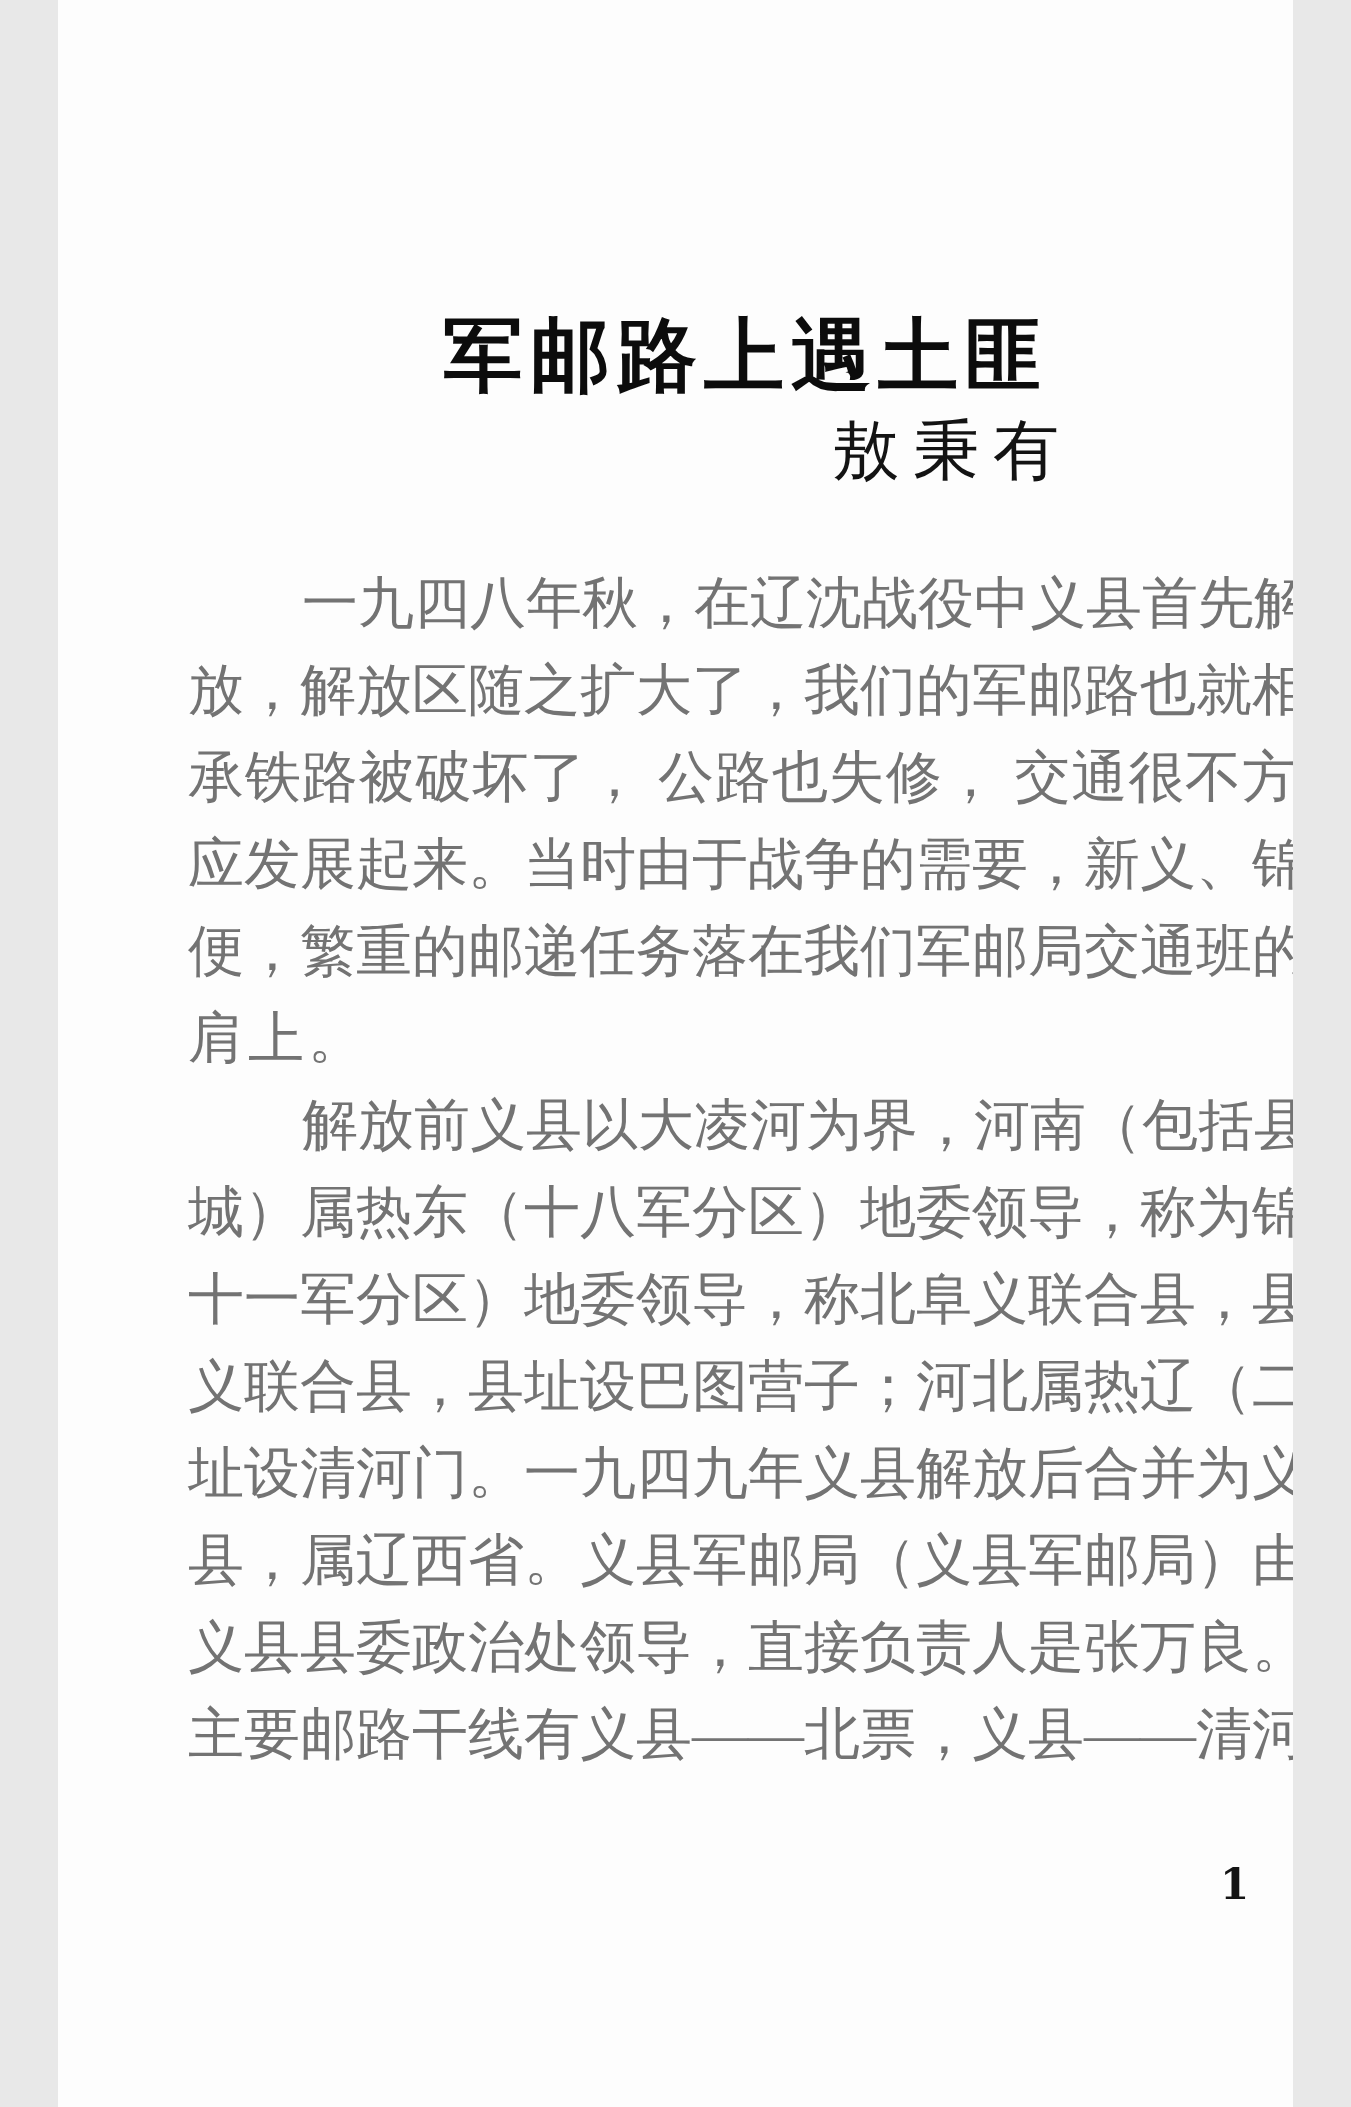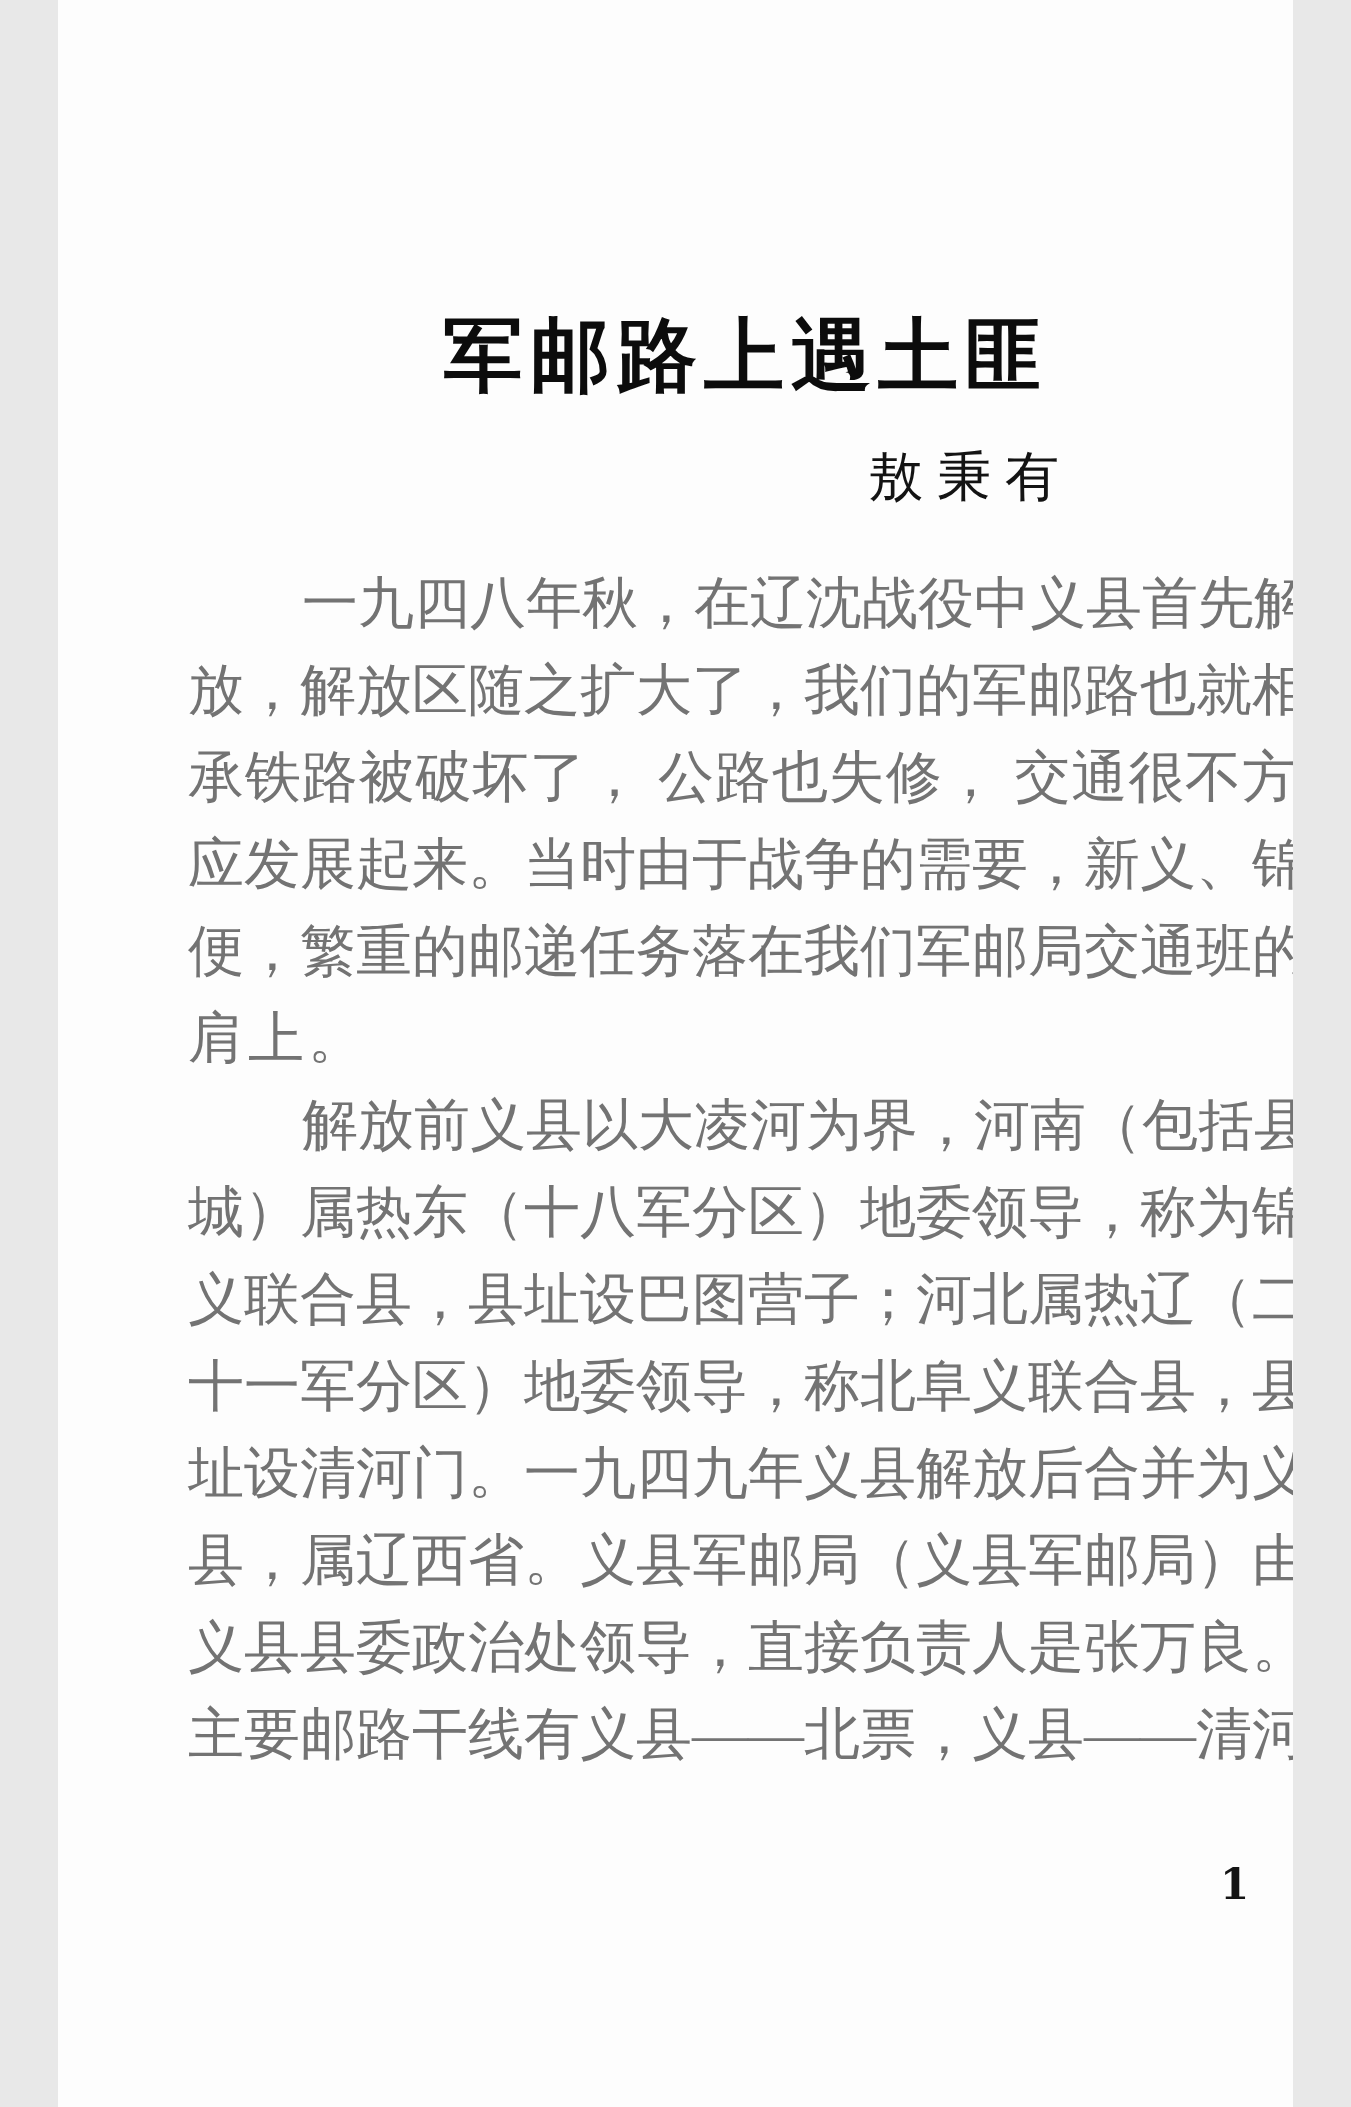--- a/index.html
+++ b/index.html
@@ -25,23 +25,23 @@
     font-family: "DejaVu Sans", sans-serif;
     font-weight: 700;
     font-size: 80px;
     line-height: 96px;
     letter-spacing: 7px;
     white-space: nowrap;
     color: #0c0c0c;
   }
   .doc-author {
     position: absolute;
-    top: 442px;
+    top: 416px;
     right: 220px;
-    font-size: 54px;
+    font-size: 66px;
     line-height: 70px;
     letter-spacing: 14px;
     white-space: nowrap;
     color: #131313;
   }
   .doc-body {
     position: absolute;
     top: 560px;
     left: 130px;
     width: 1110px;
@@ -90,22 +90,22 @@
       <div class="body-line">放，解放区随之扩大了，我们的军邮路也就相</div>
       <div class="body-line">承铁路被破坏了， 公路也失修， 交通很不方</div>
       <div class="body-line">应发展起来。当时由于战争的需要，新义、锦</div>
       <div class="body-line">便，繁重的邮递任务落在我们军邮局交通班的</div>
       <div class="body-line short">肩上。</div>
     </div>
 
     <div>
       <div class="body-line indent">解放前义县以大凌河为界，河南（包括县</div>
       <div class="body-line">城）属热东（十八军分区）地委领导，称为锦</div>
+      <div class="body-line">十一军分区）地委领导，称北阜义联合县，县</div>
       <div class="body-line">义联合县，县址设巴图营子；河北属热辽（二</div>
-      <div class="body-line">十一军分区）地委领导，称北阜义联合县，县</div>
       <div class="body-line">址设清河门。一九四九年义县解放后合并为义</div>
       <div class="body-line">县，属辽西省。义县军邮局（义县军邮局）由</div>
       <div class="body-line">义县县委政治处领导，直接负责人是张万良。</div>
       <div class="body-line">主要邮路干线有义县——北票，义县——清河</div>
     </div>
 
   </div>
 
   <div class="page-number">1</div>
 

